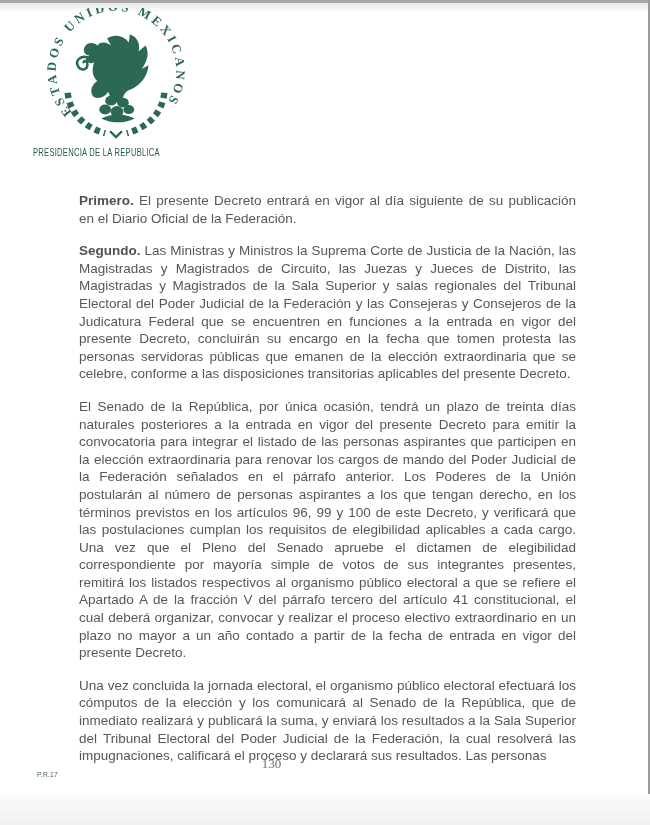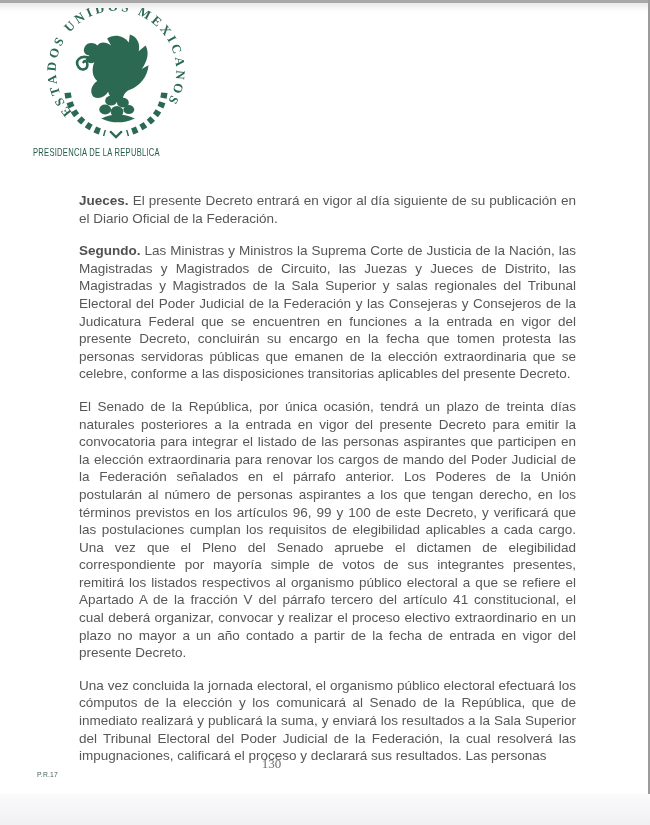--- a/index.html
+++ b/index.html
@@ -107,21 +107,21 @@
     <g fill="none" stroke="#2c6952">
       <path d="M26,86 C28,106 42,121 64,127" stroke-width="6.5" stroke-dasharray="5.5,4.2"></path>
       <path d="M124,86 C122,106 108,121 86,127" stroke-width="6.5" stroke-dasharray="5.5,4.2"></path>
       <path d="M69,125 L75,131 L81,125" stroke-width="2.4"></path>
     </g>
   </svg>
 
   <div class="agency-name">PRESIDENCIA DE LA REPUBLICA</div>
 
   <div class="doc-body">
-      <p><strong>Jueces.</strong> El presente Decreto entrará en vigor al día siguiente de su publicación en el Diario Oficial de la Federación.</p>
+      <p><strong>Primero.</strong> El presente Decreto entrará en vigor al día siguiente de su publicación en el Diario Oficial de la Federación.</p>
       <p><strong>Segundo.</strong> Las Ministras y Ministros la Suprema Corte de Justicia de la Nación, las Magistradas y Magistrados de Circuito, las Juezas y Jueces de Distrito, las Magistradas y Magistrados de la Sala Superior y salas regionales del Tribunal Electoral del Poder Judicial de la Federación y las Consejeras y Consejeros de la Judicatura Federal que se encuentren en funciones a la entrada en vigor del presente Decreto, concluirán su encargo en la fecha que tomen protesta las personas servidoras públicas que emanen de la elección extraordinaria que se celebre, conforme a las disposiciones transitorias aplicables del presente Decreto.</p>
       <p>El Senado de la República, por única ocasión, tendrá un plazo de treinta días naturales posteriores a la entrada en vigor del presente Decreto para emitir la convocatoria para integrar el listado de las personas aspirantes que participen en la elección extraordinaria para renovar los cargos de mando del Poder Judicial de la Federación señalados en el párrafo anterior. Los Poderes de la Unión postularán al número de personas aspirantes a los que tengan derecho, en los términos previstos en los artículos 96, 99 y 100 de este Decreto, y verificará que las postulaciones cumplan los requisitos de elegibilidad aplicables a cada cargo. Una vez que el Pleno del Senado apruebe el dictamen de elegibilidad correspondiente por mayoría simple de votos de sus integrantes presentes, remitirá los listados respectivos al organismo público electoral a que se refiere el Apartado A de la fracción V del párrafo tercero del artículo 41 constitucional, el cual deberá organizar, convocar y realizar el proceso electivo extraordinario en un plazo no mayor a un año contado a partir de la fecha de entrada en vigor del presente Decreto.</p>
       <p>Una vez concluida la jornada electoral, el organismo público electoral efectuará los cómputos de la elección y los comunicará al Senado de la República, que de inmediato realizará y publicará la suma, y enviará los resultados a la Sala Superior del Tribunal Electoral del Poder Judicial de la Federación, la cual resolverá las impugnaciones, calificará el proceso y declarará sus resultados. Las personas</p>
     </div>
 
   <div class="page-number">130</div>
   <div class="doc-code">P.R.17</div>
 
 </div>
 

